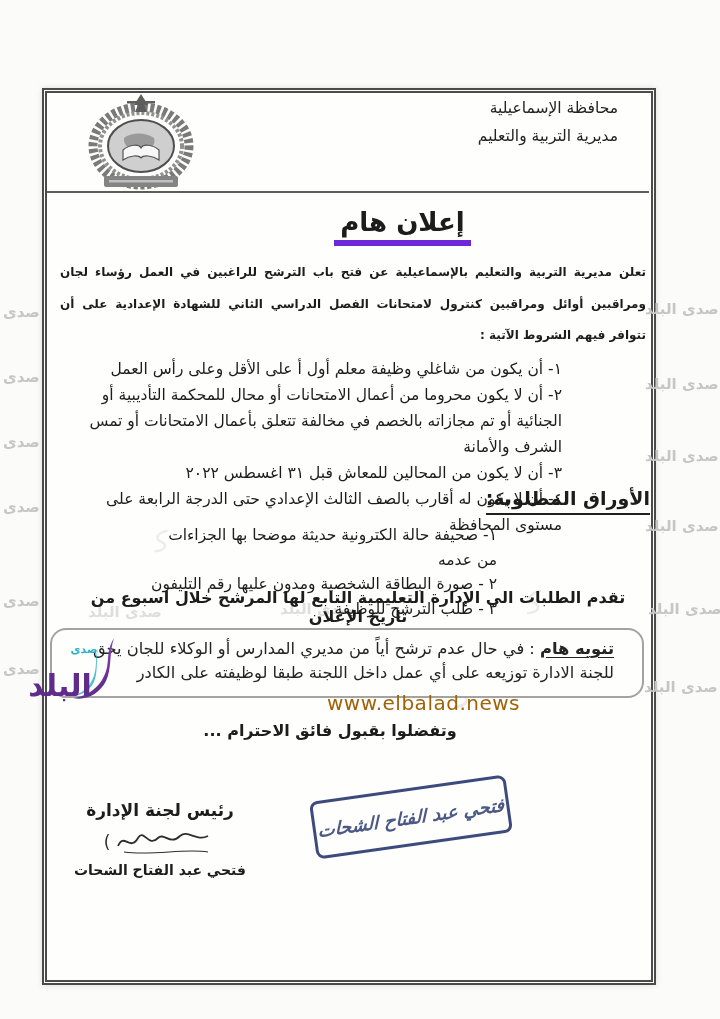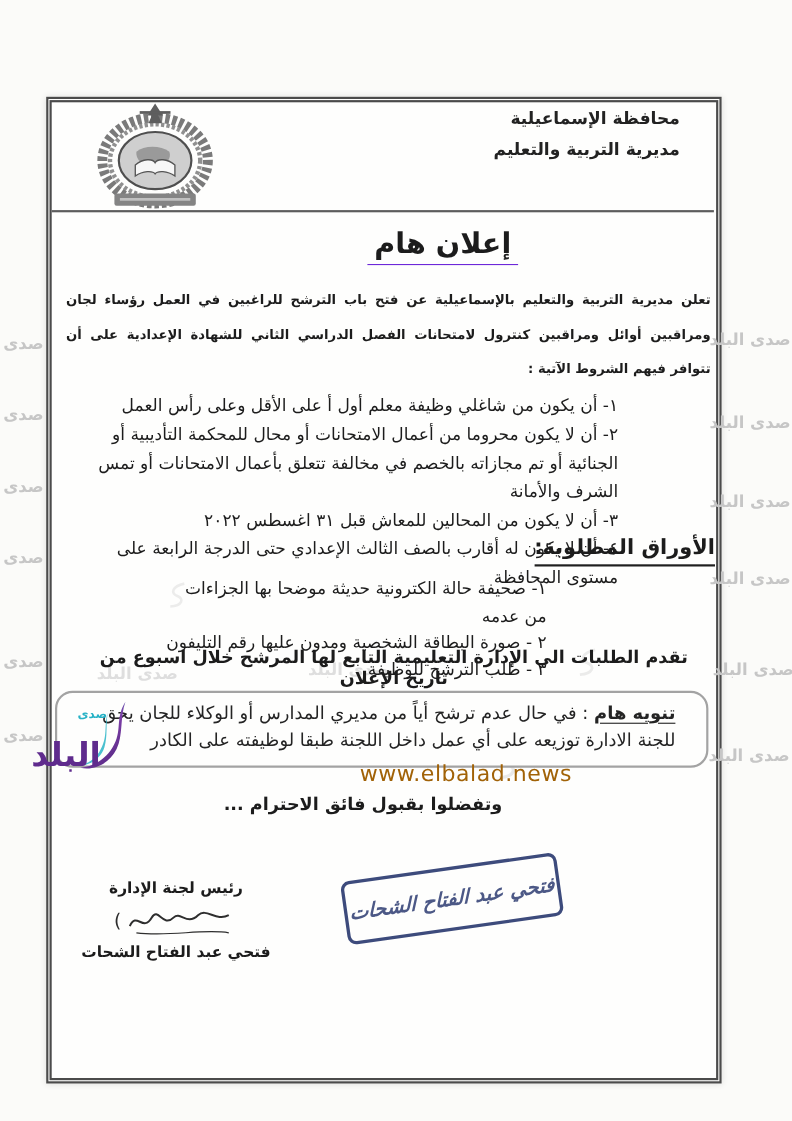--- a/index.html
+++ b/index.html
@@ -7,27 +7,27 @@
   #screen{position:relative;width:720px;height:1019px;overflow:hidden;background:#fbfbf9;color:#1c1c1c;}
 
   
   .frame{position:absolute;left:42px;top:88px;width:614px;height:897px;
          border:5px double #4b4b4b;background:#fefefd;box-sizing:border-box;
          box-shadow:0 0 6px rgba(0,0,0,0.12);}
   .hdr-sep{position:absolute;left:47px;top:191px;width:602px;height:2px;background:#5d5d5d;z-index:3;}
 
   
   .emblem{position:absolute;left:76px;top:92px;z-index:3;}
-  .hdr-text{position:absolute;text-align:right;direction:rtl;font-weight:bold;font-size:15.5px;color:#222;z-index:3;}
+  .hdr-text{position:absolute;text-align:right;direction:rtl;font-weight:normal;font-size:15.5px;color:#222;z-index:3;}
   .gov{left:400px;top:99px;width:218px;}
   .dir{left:400px;top:127px;width:218px;}
 
   
   .title-wrap{position:absolute;left:310px;top:207px;width:185px;text-align:center;z-index:3;}
-  .title{display:inline-block;font-size:26px;font-weight:bold;border-bottom:1px solid #6d28d9;padding:0 6px 3px 6px;direction:rtl;}
+  .title{display:inline-block;font-size:26px;font-weight:bold;border-bottom:6px solid #6d28d9;padding:0 6px 3px 6px;direction:rtl;}
 
   
   .rtl{direction:rtl;}
   .intro{position:absolute;left:60px;top:257px;width:586px;font-size:12px;font-weight:bold;
          line-height:31.5px;text-align:justify;z-index:3;}
   .conditions{position:absolute;left:70px;top:356px;width:492px;font-size:15.5px;line-height:26px;
               text-align:right;z-index:3;}
   .docs-heading{position:absolute;left:420px;top:487px;width:230px;text-align:right;font-size:19px;font-weight:bold;z-index:3;}
   .docs-heading span{display:inline-block;border-bottom:2.5px solid #1f1f1f;padding-bottom:4px;}
   .docs-list{position:absolute;left:150px;top:523px;width:347px;font-size:15.5px;line-height:24.5px;text-align:right;z-index:3;}
@@ -42,21 +42,21 @@
   
   .wm{position:absolute;direction:rtl;font-size:15px;font-weight:bold;color:#c6c6c6;white-space:nowrap;z-index:2;}
   .wm.faint{color:#dedede;z-index:2;}
   .url-wm{position:absolute;left:200px;top:691px;width:320px;text-align:right;font-size:20px;
           color:#a16207;letter-spacing:0.5px;z-index:4;font-weight:normal;}
   .swirl{position:absolute;z-index:2;opacity:0.55;}
 
   
   .closing{position:absolute;left:165px;top:721px;width:330px;text-align:center;font-size:16px;font-weight:bold;direction:rtl;z-index:3;}
   .sig-block{position:absolute;left:72px;top:800px;width:176px;text-align:center;z-index:3;}
-  .sig-title{font-size:14px;font-weight:bold;direction:rtl;}
+  .sig-title{font-size:17px;font-weight:bold;direction:rtl;}
   .sig-hand{margin-top:4px;height:36px;display:flex;align-items:center;justify-content:center;gap:2px;}
   .sig-paren{font-size:17px;color:#2d2d2d;}
   .sig-name{font-size:14px;font-weight:bold;direction:rtl;margin-top:2px;}
 
   .stamp{position:absolute;left:312px;top:788px;width:198px;height:58px;border:3px solid #3d4b7c;
          border-radius:8px;transform:rotate(-8deg);box-sizing:border-box;display:flex;align-items:center;
          justify-content:center;z-index:3;background:rgba(255,255,255,0.25);}
   .stamp-text{font-size:18px;font-style:italic;font-weight:bold;color:#3d4b7c;direction:rtl;
               transform:skewX(-7deg);letter-spacing:-0.5px;opacity:0.92;}
 

